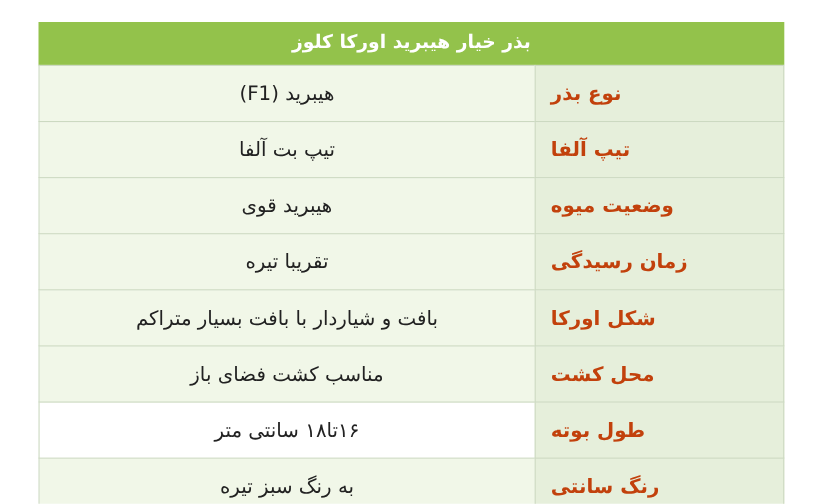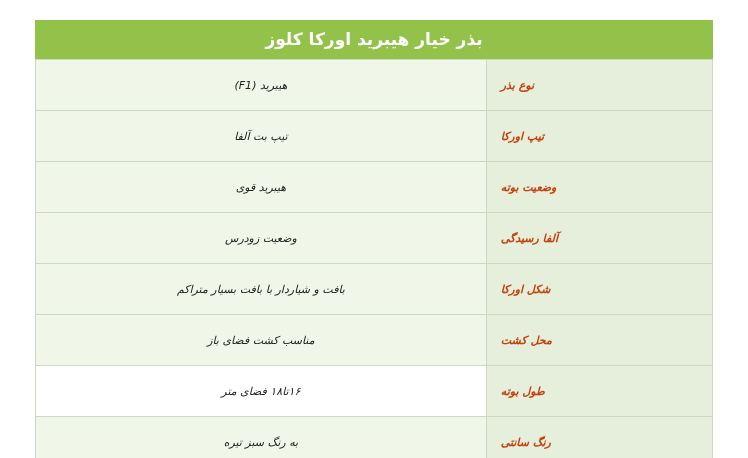--- a/index.html
+++ b/index.html
@@ -24,25 +24,24 @@
     background: #93c24b;
     color: #ffffff;
     font-size: 17px;
     font-weight: bold;
     text-align: center;
     padding: 9px 6px 10px 6px;
     letter-spacing: 0px;
   }
   .spec-table td {
     border: 1px solid #ccd9c1;
-    font-size: 11px;
+    font-size: 18px;
     padding: 0 14px;
     height: 50px;
     vertical-align: middle;
-    font-style: italic;
   }
   .label-cell {
     width: 32%;
     background: #e6efdb;
     font-weight: bold;
     color: #c2410c;
     text-align: left;
   }
   .value-cell {
     width: 68%;
@@ -58,41 +57,41 @@
 <body>
 
 <table class="spec-table">
   <caption>بذر خیار هیبرید اورکا کلوز</caption>
   <tbody>
     <tr>
       <td class="label-cell">نوع بذر</td>
       <td class="value-cell">هیبرید (F1)</td>
     </tr>
     <tr>
-      <td class="label-cell">تیپ اورکا</td>
+      <td class="label-cell">تیپ آلفا</td>
       <td class="value-cell">تیپ بت آلفا</td>
     </tr>
     <tr>
-      <td class="label-cell">وضعیت بوته</td>
+      <td class="label-cell">وضعیت میوه</td>
       <td class="value-cell">هیبرید قوی</td>
     </tr>
     <tr>
-      <td class="label-cell">آلفا رسیدگی</td>
-      <td class="value-cell">وضعیت زودرس</td>
+      <td class="label-cell">زمان رسیدگی</td>
+      <td class="value-cell">تقریبا تیره</td>
     </tr>
     <tr>
       <td class="label-cell">شکل اورکا</td>
       <td class="value-cell">بافت و شیاردار با بافت بسیار متراکم</td>
     </tr>
     <tr>
       <td class="label-cell">محل کشت</td>
       <td class="value-cell">مناسب کشت فضای باز</td>
     </tr>
     <tr>
       <td class="label-cell">طول بوته</td>
-      <td class="value-cell white-bg">۱۶تا۱۸ فضای متر</td>
+      <td class="value-cell white-bg">۱۶تا۱۸ سانتی متر</td>
     </tr>
     <tr>
       <td class="label-cell">رنگ سانتی</td>
       <td class="value-cell">به رنگ سبز تیره</td>
     </tr>
   </tbody>
 </table>
 
 </body></html>

